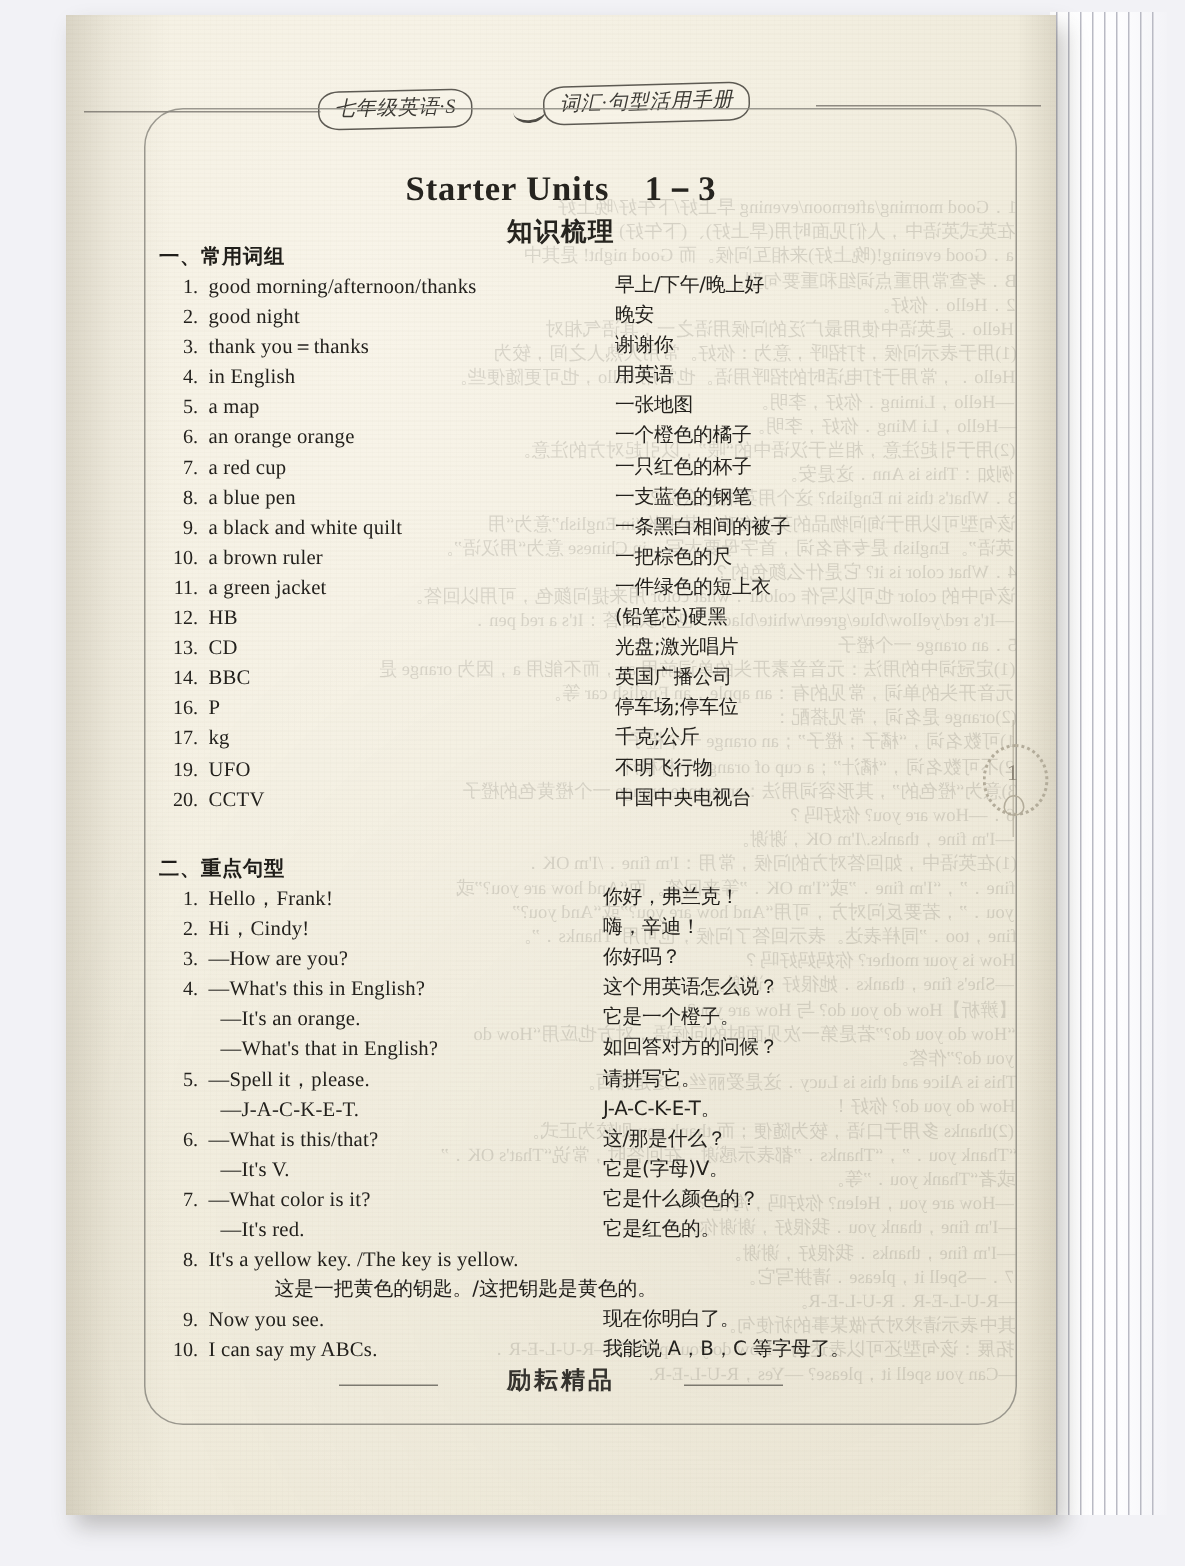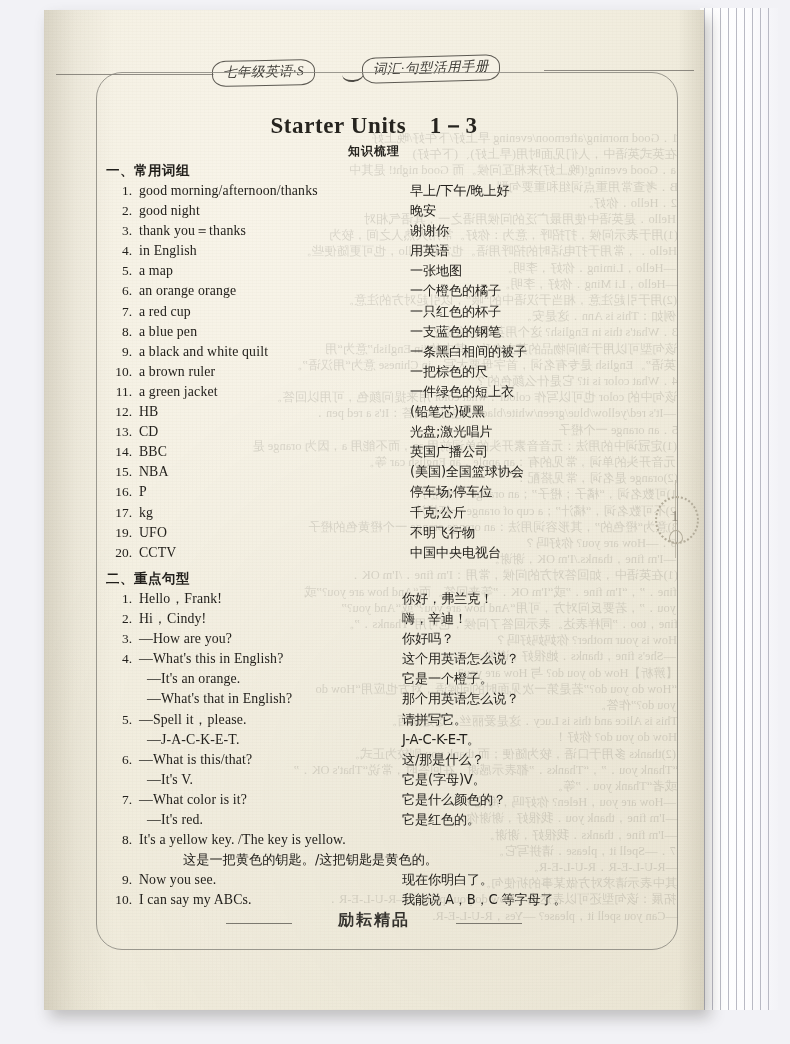--- a/index.html
+++ b/index.html
@@ -76,21 +76,21 @@
   }
 
   
   .title{
     position:absolute;top:100px;left:0;width:660px;text-align:center;
     font-size:23px;font-weight:bold;color:#26241f;letter-spacing:.6px;
     font-family:"Liberation Serif", serif;
   }
   .subtitle{
     position:absolute;top:133px;left:0;width:660px;text-align:center;
-    font-size:12px;font-weight:bold;color:#26241f;
+    font-size:17px;font-weight:bold;color:#26241f;
     font-family:"DejaVu Sans", sans-serif;letter-spacing:1px;
   }
 
   
   .sec{
     position:absolute;left:62px;width:510px;
     font-size:13.2px;color:#23211d;
   }
   .sec-head{
     font-family:"DejaVu Sans", sans-serif;
@@ -322,25 +322,20 @@
             <span class="num">13.</span>
             <span class="en">CD</span>
             <span class="zh">光盘;激光唱片</span>
           </div>
           <div class="row">
             <span class="num">14.</span>
             <span class="en">BBC</span>
             <span class="zh">英国广播公司</span>
           </div>
           <div class="row">
-            <span class="num">15.</span>
-            <span class="en">NBA</span>
-            <span class="zh">(美国)全国篮球协会</span>
-          </div>
-          <div class="row">
             <span class="num">16.</span>
             <span class="en">P</span>
             <span class="zh">停车场;停车位</span>
           </div>
           <div class="row">
             <span class="num">17.</span>
             <span class="en">kg</span>
             <span class="zh">千克;公斤</span>
           </div>
           <div class="row">
@@ -375,21 +370,21 @@
             <span class="num">4.</span>
             <span class="en">—What's this in English?</span>
             <span class="zh wide">这个用英语怎么说？</span>
           </div>
           <div class="row">
             <span class="en sub">—It's an orange.</span>
             <span class="zh wide">它是一个橙子。</span>
           </div>
           <div class="row">
             <span class="en sub">—What's that in English?</span>
-            <span class="zh wide">那个用英语怎么说？</span>
+            <span class="zh wide">如回答对方的问候？</span>
           </div>
           <div class="row">
             <span class="num">5.</span>
             <span class="en">—Spell it，please.</span>
             <span class="zh wide">请拼写它。</span>
           </div>
           <div class="row">
             <span class="en sub">—J-A-C-K-E-T.</span>
             <span class="zh wide">J-A-C-K-E-T。</span>
           </div>

